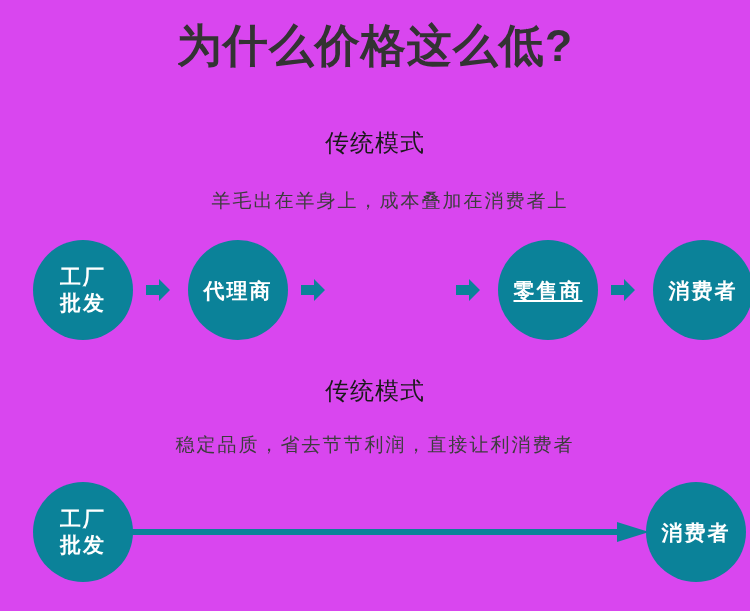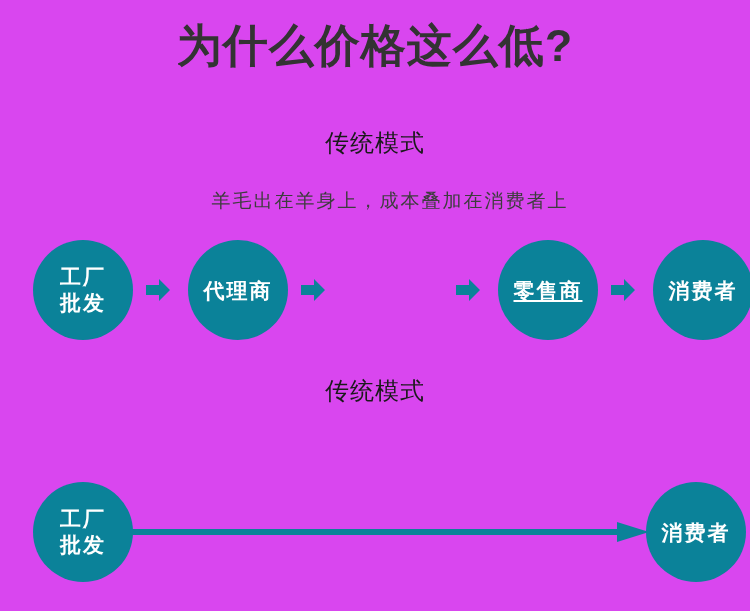--- a/index.html
+++ b/index.html
@@ -172,20 +172,21 @@
       </svg>
     </div>
 
     <div class="node-circle" style="left:637px;">
       <span class="node-label">消费者</span>
     </div>
   </div>
 
   <div class="section-heading" id="heading-ecommerce">传统模式</div>
 
+  <div class="section-caption" id="caption-ecommerce">稳定品质，省去节节利润，直接让利消费者</div>
 
   <div class="flow-row" id="flow-ecommerce">
 
     <div class="node-circle" style="left:17px;">
       <span class="node-label two-line">工厂
 批发</span>
     </div>
 
     <div class="line-arrow">
       <svg width="540" height="24" viewBox="0 0 540 24">

